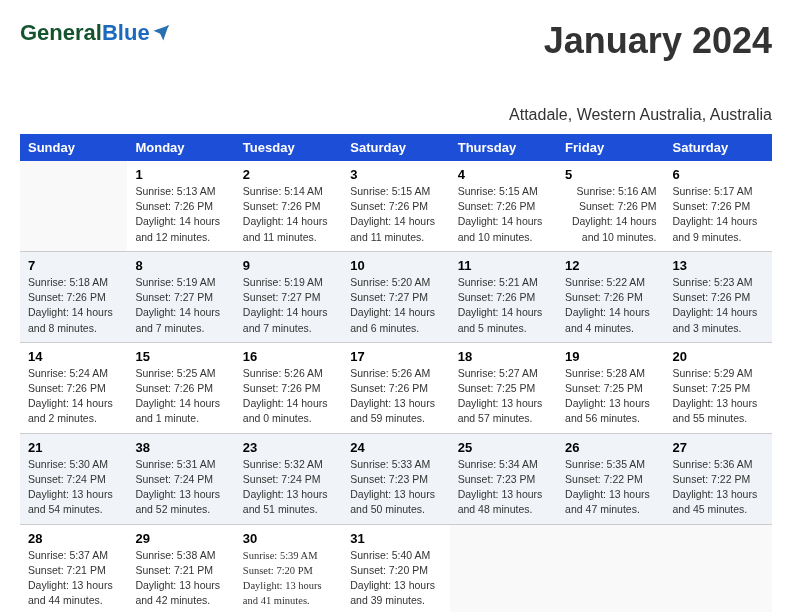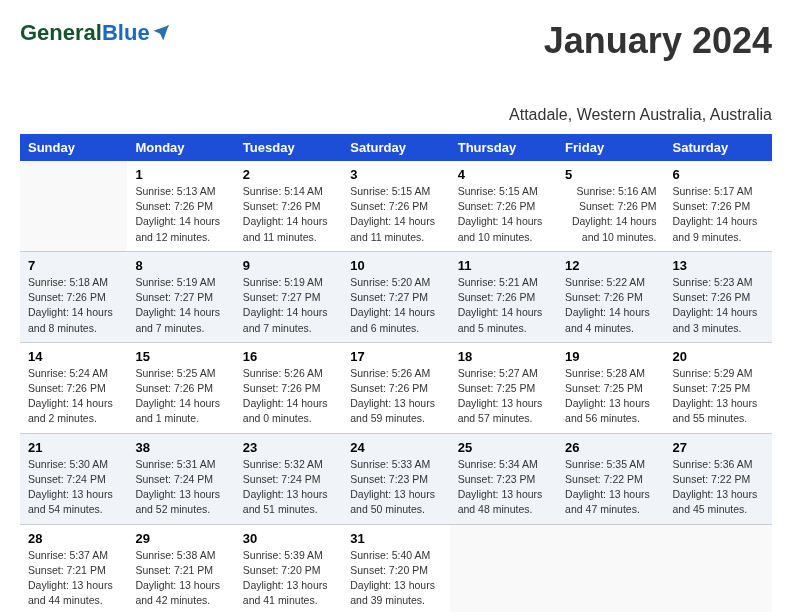--- a/index.html
+++ b/index.html
@@ -330,21 +330,21 @@
         </td>
         <td>
           <span class="day-num">29</span>
           <div class="cell-text" style="white-space: pre-line;">Sunrise: 5:38 AM
 Sunset: 7:21 PM
 Daylight: 13 hours
 and 42 minutes.</div>
         </td>
         <td>
           <span class="day-num">30</span>
-          <div class="cell-text" style="white-space: pre-line;">Sunrise: 5:39 AM
+          <div class="cell-text" style="white-space: pre-line; font-family: Liberation Serif, serif;">Sunrise: 5:39 AM
 Sunset: 7:20 PM
 Daylight: 13 hours
 and 41 minutes.</div>
         </td>
         <td>
           <span class="day-num">31</span>
           <div class="cell-text" style="white-space: pre-line;">Sunrise: 5:40 AM
 Sunset: 7:20 PM
 Daylight: 13 hours
 and 39 minutes.</div>

